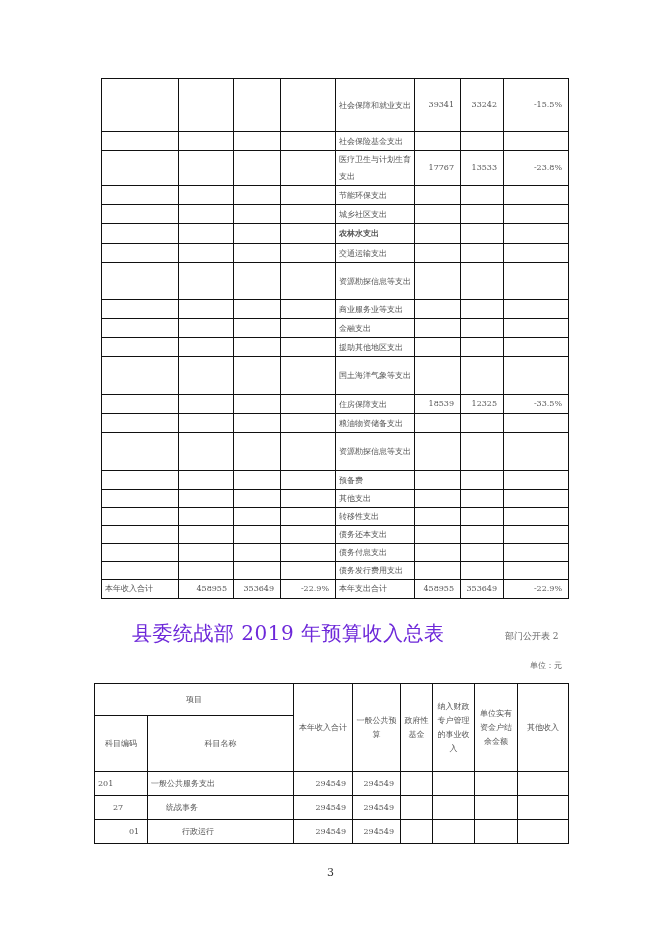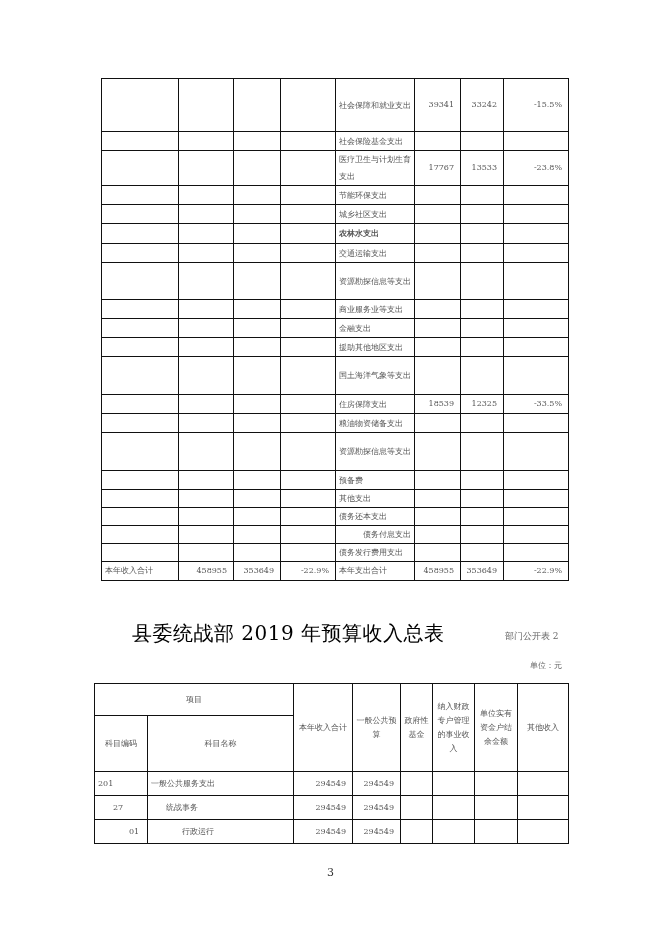--- a/index.html
+++ b/index.html
@@ -5,21 +5,21 @@
   html, body { margin:0; padding:0; background:#fff; }
   body { width:662px; height:936px; position:relative; overflow:hidden;
          font-family:"DejaVu Serif", "Liberation Serif", serif; color:#444; }
   table { border-collapse:collapse; position:absolute; table-layout:fixed; }
   td { border:1px solid #111; font-size:8px; padding:0 3px; vertical-align:middle;
        line-height:18px; color:#555; overflow:hidden; }
   #t1 { left:101px; top:78px; width:467px; }
   #t1 td.name { line-height:17px; }
   .num { text-align:right; padding-right:6px; }
   .ctr { text-align:center; }
-  #title { position:absolute; left:132px; top:620px; font-size:20px; color:#000000;
+  #title { position:absolute; left:132px; top:620px; font-size:20px; color:#6d28d9;
            font-family:"DejaVu Serif", serif; letter-spacing:0.5px; }
   #tableno { position:absolute; left:505px; top:630px; font-size:9px; color:#666; }
   #unit { position:absolute; left:530px; top:660px; font-size:8px; color:#666; }
   #t2 { left:94px; top:683px; width:474px; }
   #t2 td { font-size:8px; line-height:14px; }
   #pagenum { position:absolute; left:327px; top:866px; font-size:11px; color:#333; }
   .ind1 { padding-left:18px; }
   .ind2 { padding-left:34px; }
 </style>
 </head>
@@ -205,26 +205,36 @@
         <td class="name">其他支出</td>
         <td class="num"></td>
         <td class="num"></td>
         <td class="num"></td>
       </tr>
       <tr style="height: 18px;">
         <td></td>
         <td></td>
         <td></td>
         <td></td>
+        <td class="name">转移性支出</td>
+        <td class="num"></td>
+        <td class="num"></td>
+        <td class="num"></td>
+      </tr>
+      <tr style="height: 18px;">
+        <td></td>
+        <td></td>
+        <td></td>
+        <td></td>
         <td class="name">债务还本支出</td>
         <td class="num"></td>
         <td class="num"></td>
         <td class="num"></td>
       </tr>
-      <tr style="height: 18px; text-align: right;">
+      <tr style="height: 18px;">
         <td></td>
         <td></td>
         <td></td>
         <td></td>
         <td class="name">债务付息支出</td>
         <td class="num"></td>
         <td class="num"></td>
         <td class="num"></td>
       </tr>
       <tr style="height: 18px;">

